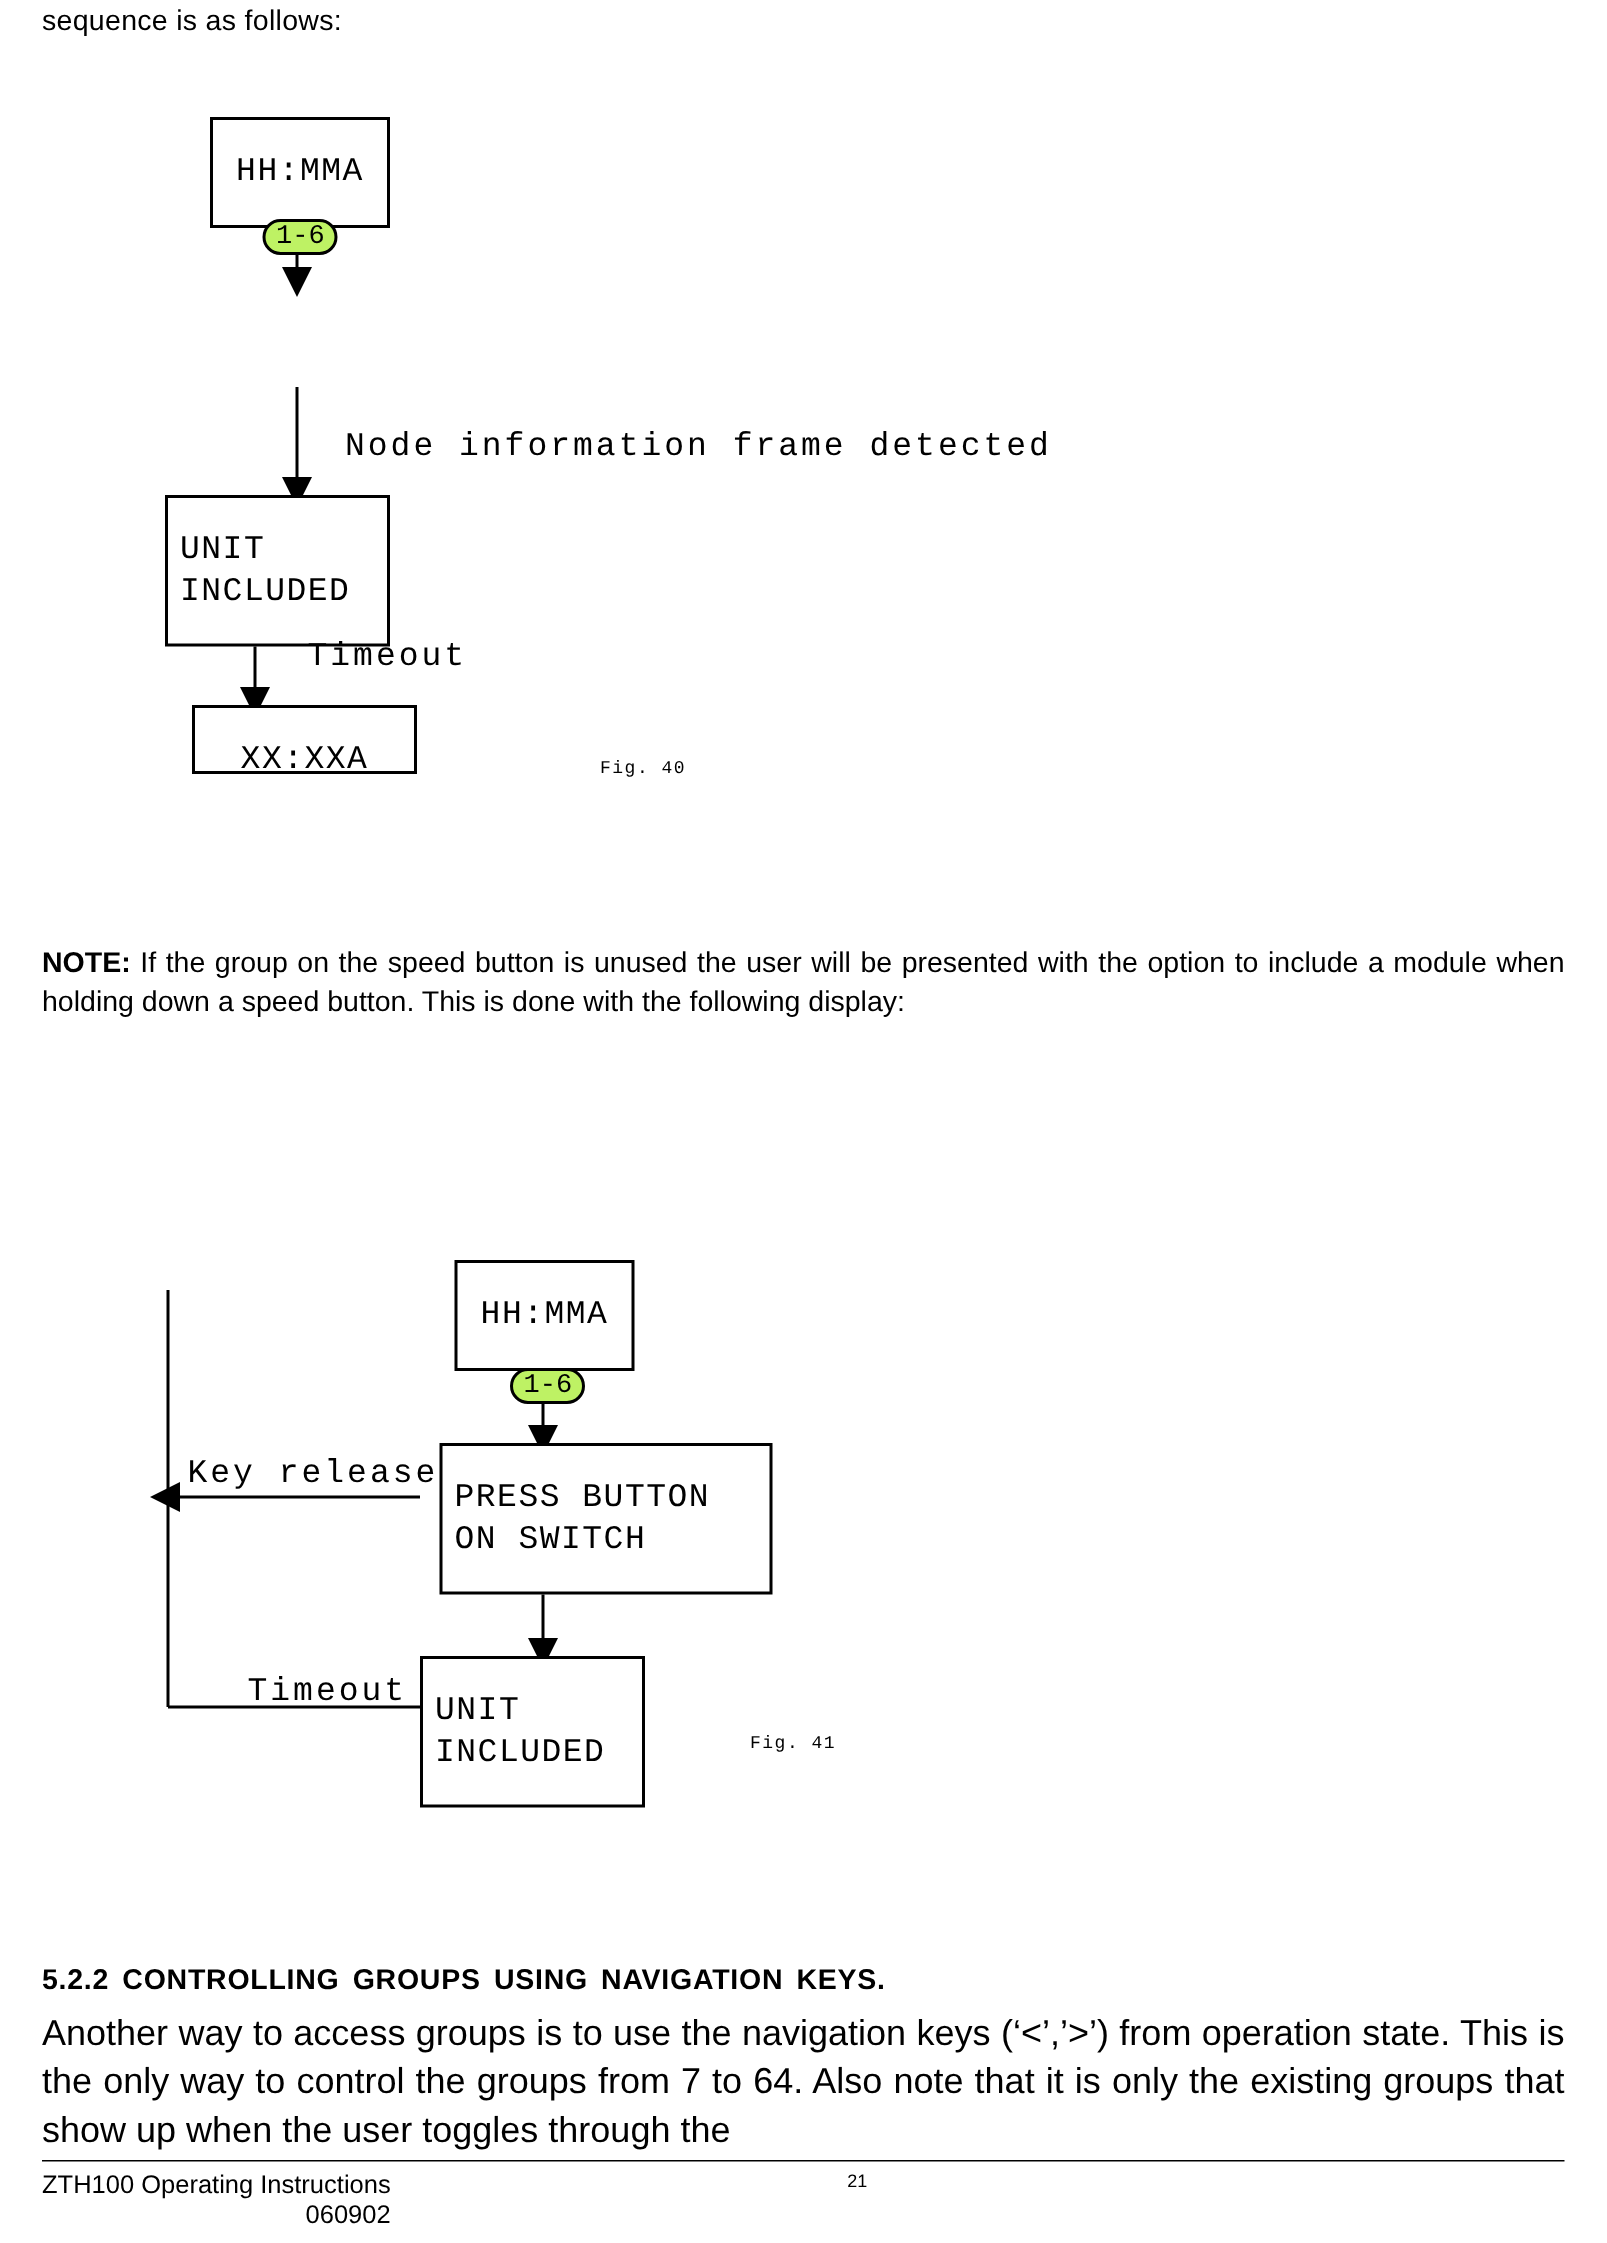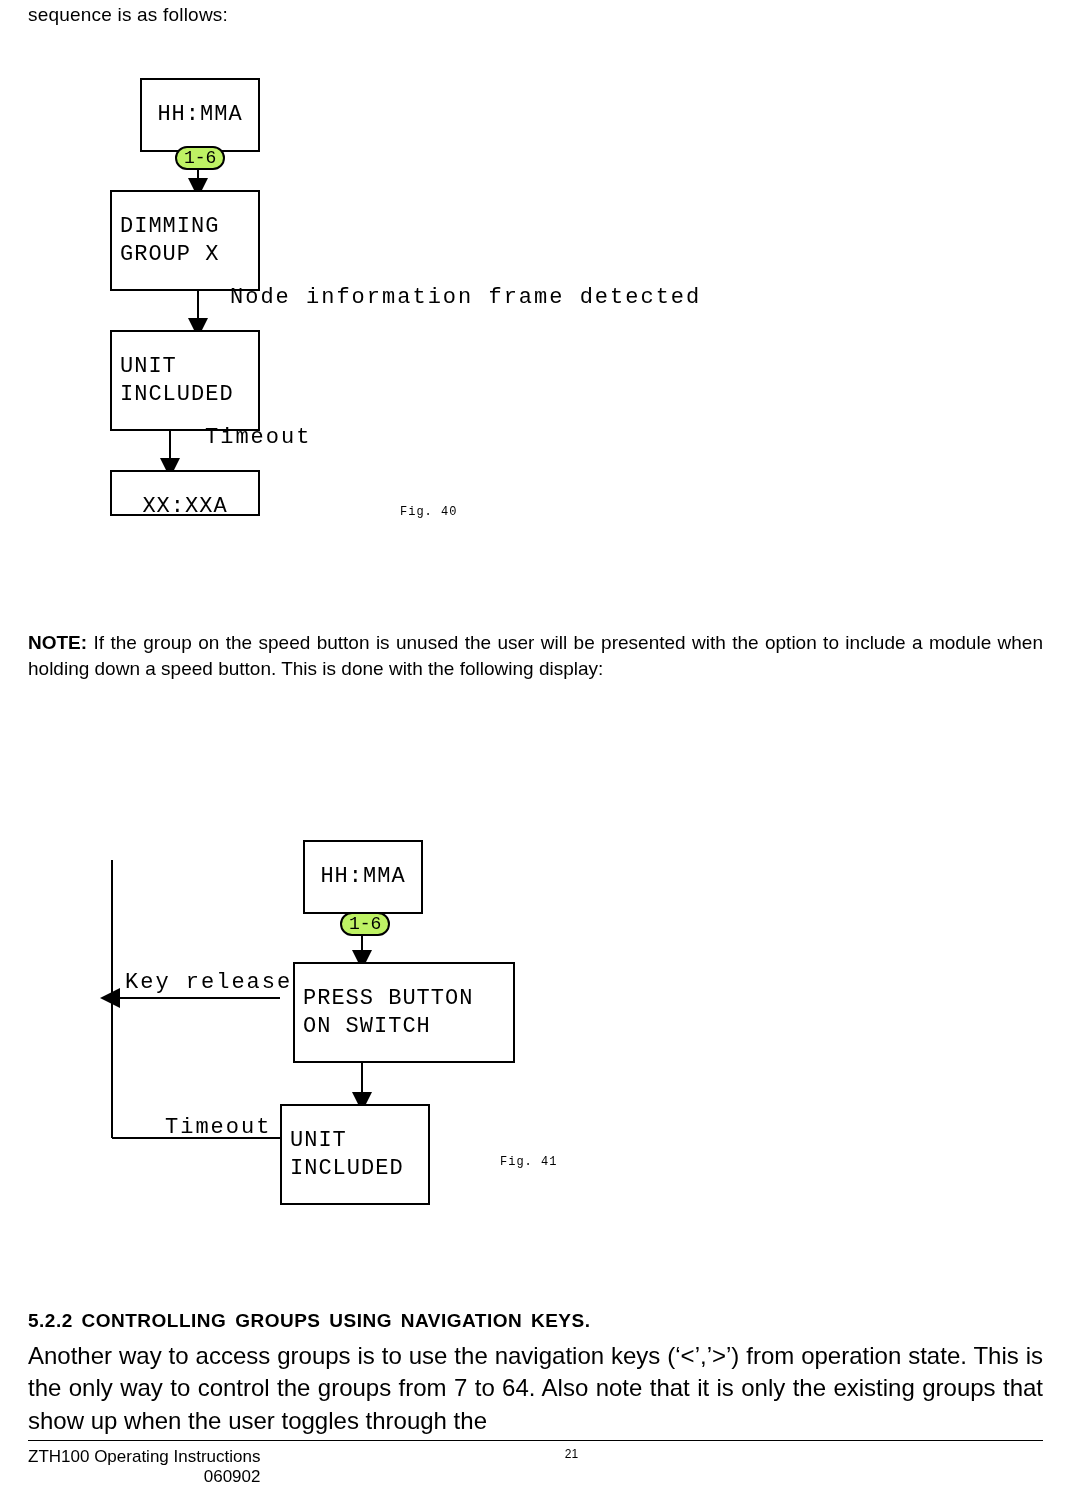--- a/index.html
+++ b/index.html
@@ -87,31 +87,27 @@
 
     <line class="aline" x1="170" y1="368" x2="170" y2="438" marker-end="url(#arrowhead)"></line>
   </svg>
 
   <div class="fbox centered" style="left:140px; top:48px; width:120px;">
     <span>HH:MMA</span>
   </div>
   <div class="capsule" style="left:175px; top:116px;">
     <span>1-6</span>
   </div>
-  <div class="fbox" style="left:110px; top:160px; width:150px;">
-    <span>DIMMING</span><br>
-    <span>GROUP X</span>
-  </div>
   <div class="lbl" style="left:230px; top:255px;">Node information frame detected</div>
   <div class="fbox" style="left:110px; top:300px; width:150px;">
     <span>UNIT</span><br>
     <span>INCLUDED</span>
   </div>
   <div class="lbl" style="left:205px; top:395px;">Timeout</div>
-  <div class="fbox centered" style="left:110px; top:440px; width:150px; height:32px;">
+  <div class="fbox centered" style="left:128px; top:440px; width:150px; height:32px;">
     <span>XX:XXA</span>
   </div>
   <div class="fig-caption" style="left:400px; top:475px;">Fig. 40</div>
 </div>
 
 <div class="note-block">
   <span class="note-strong">NOTE:</span>
   <span>If the group on the speed button is unused the user will be presented with the option to include a module when holding down a speed button. This is done with the following display:</span>
 </div>
 

